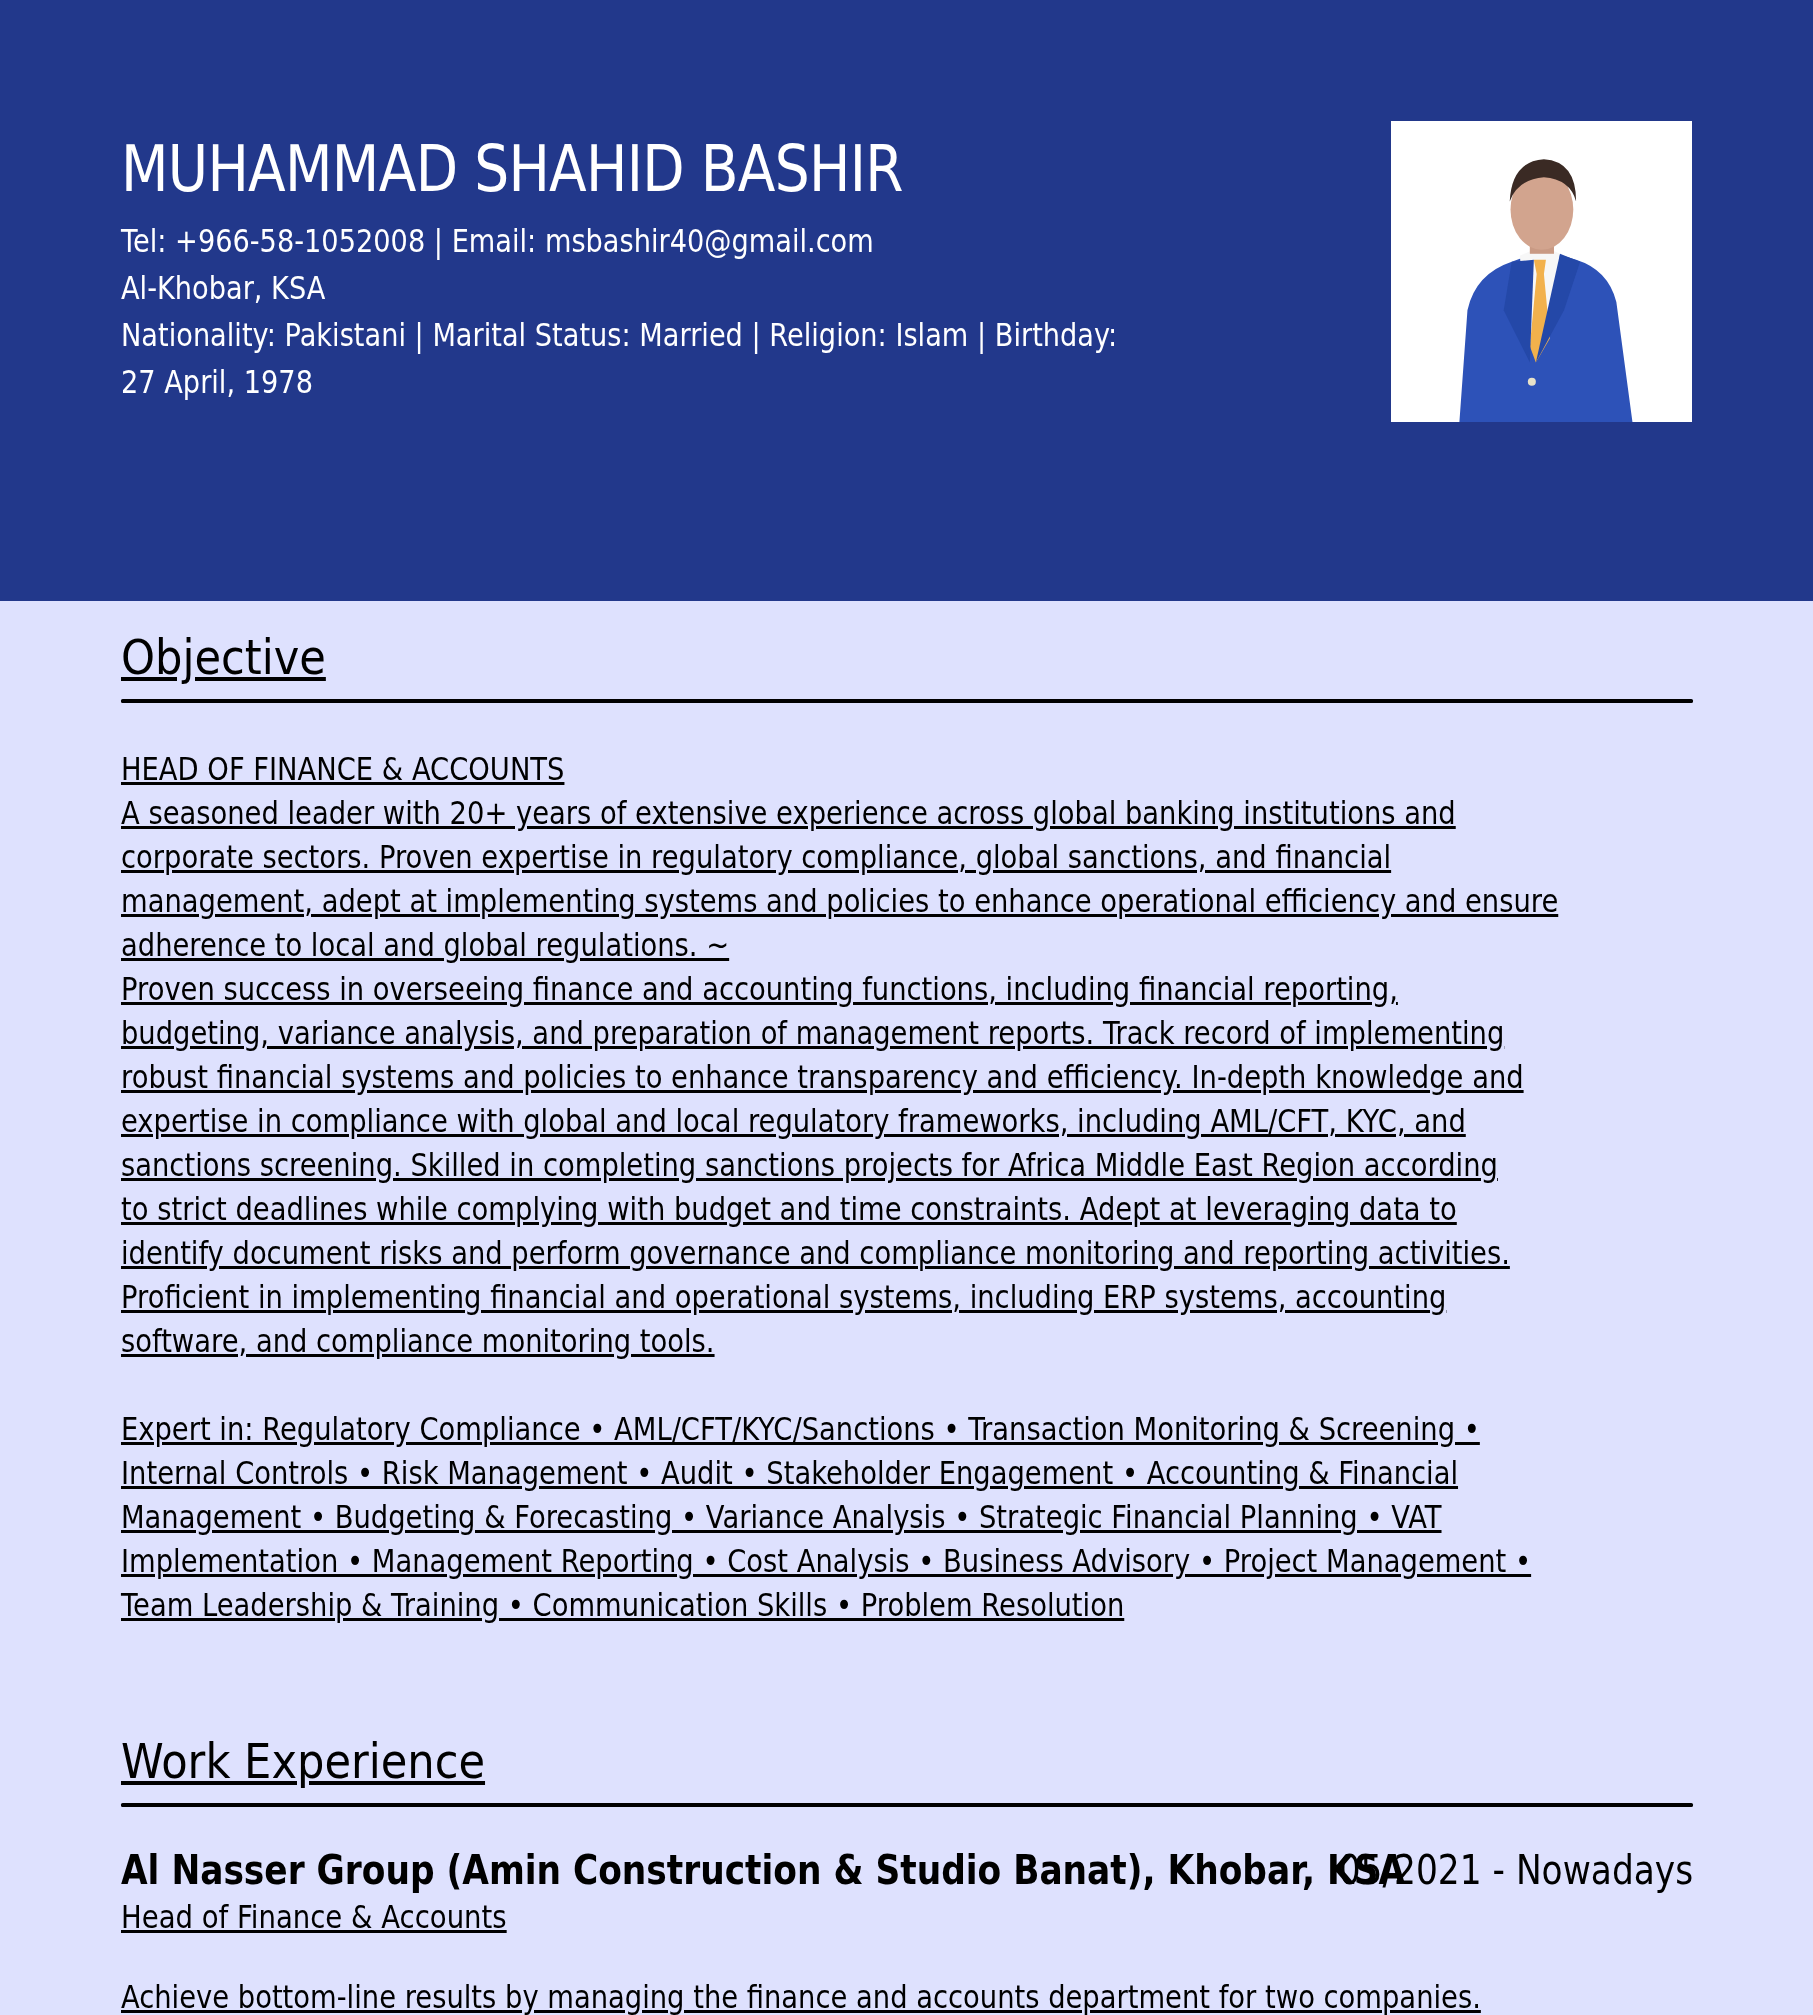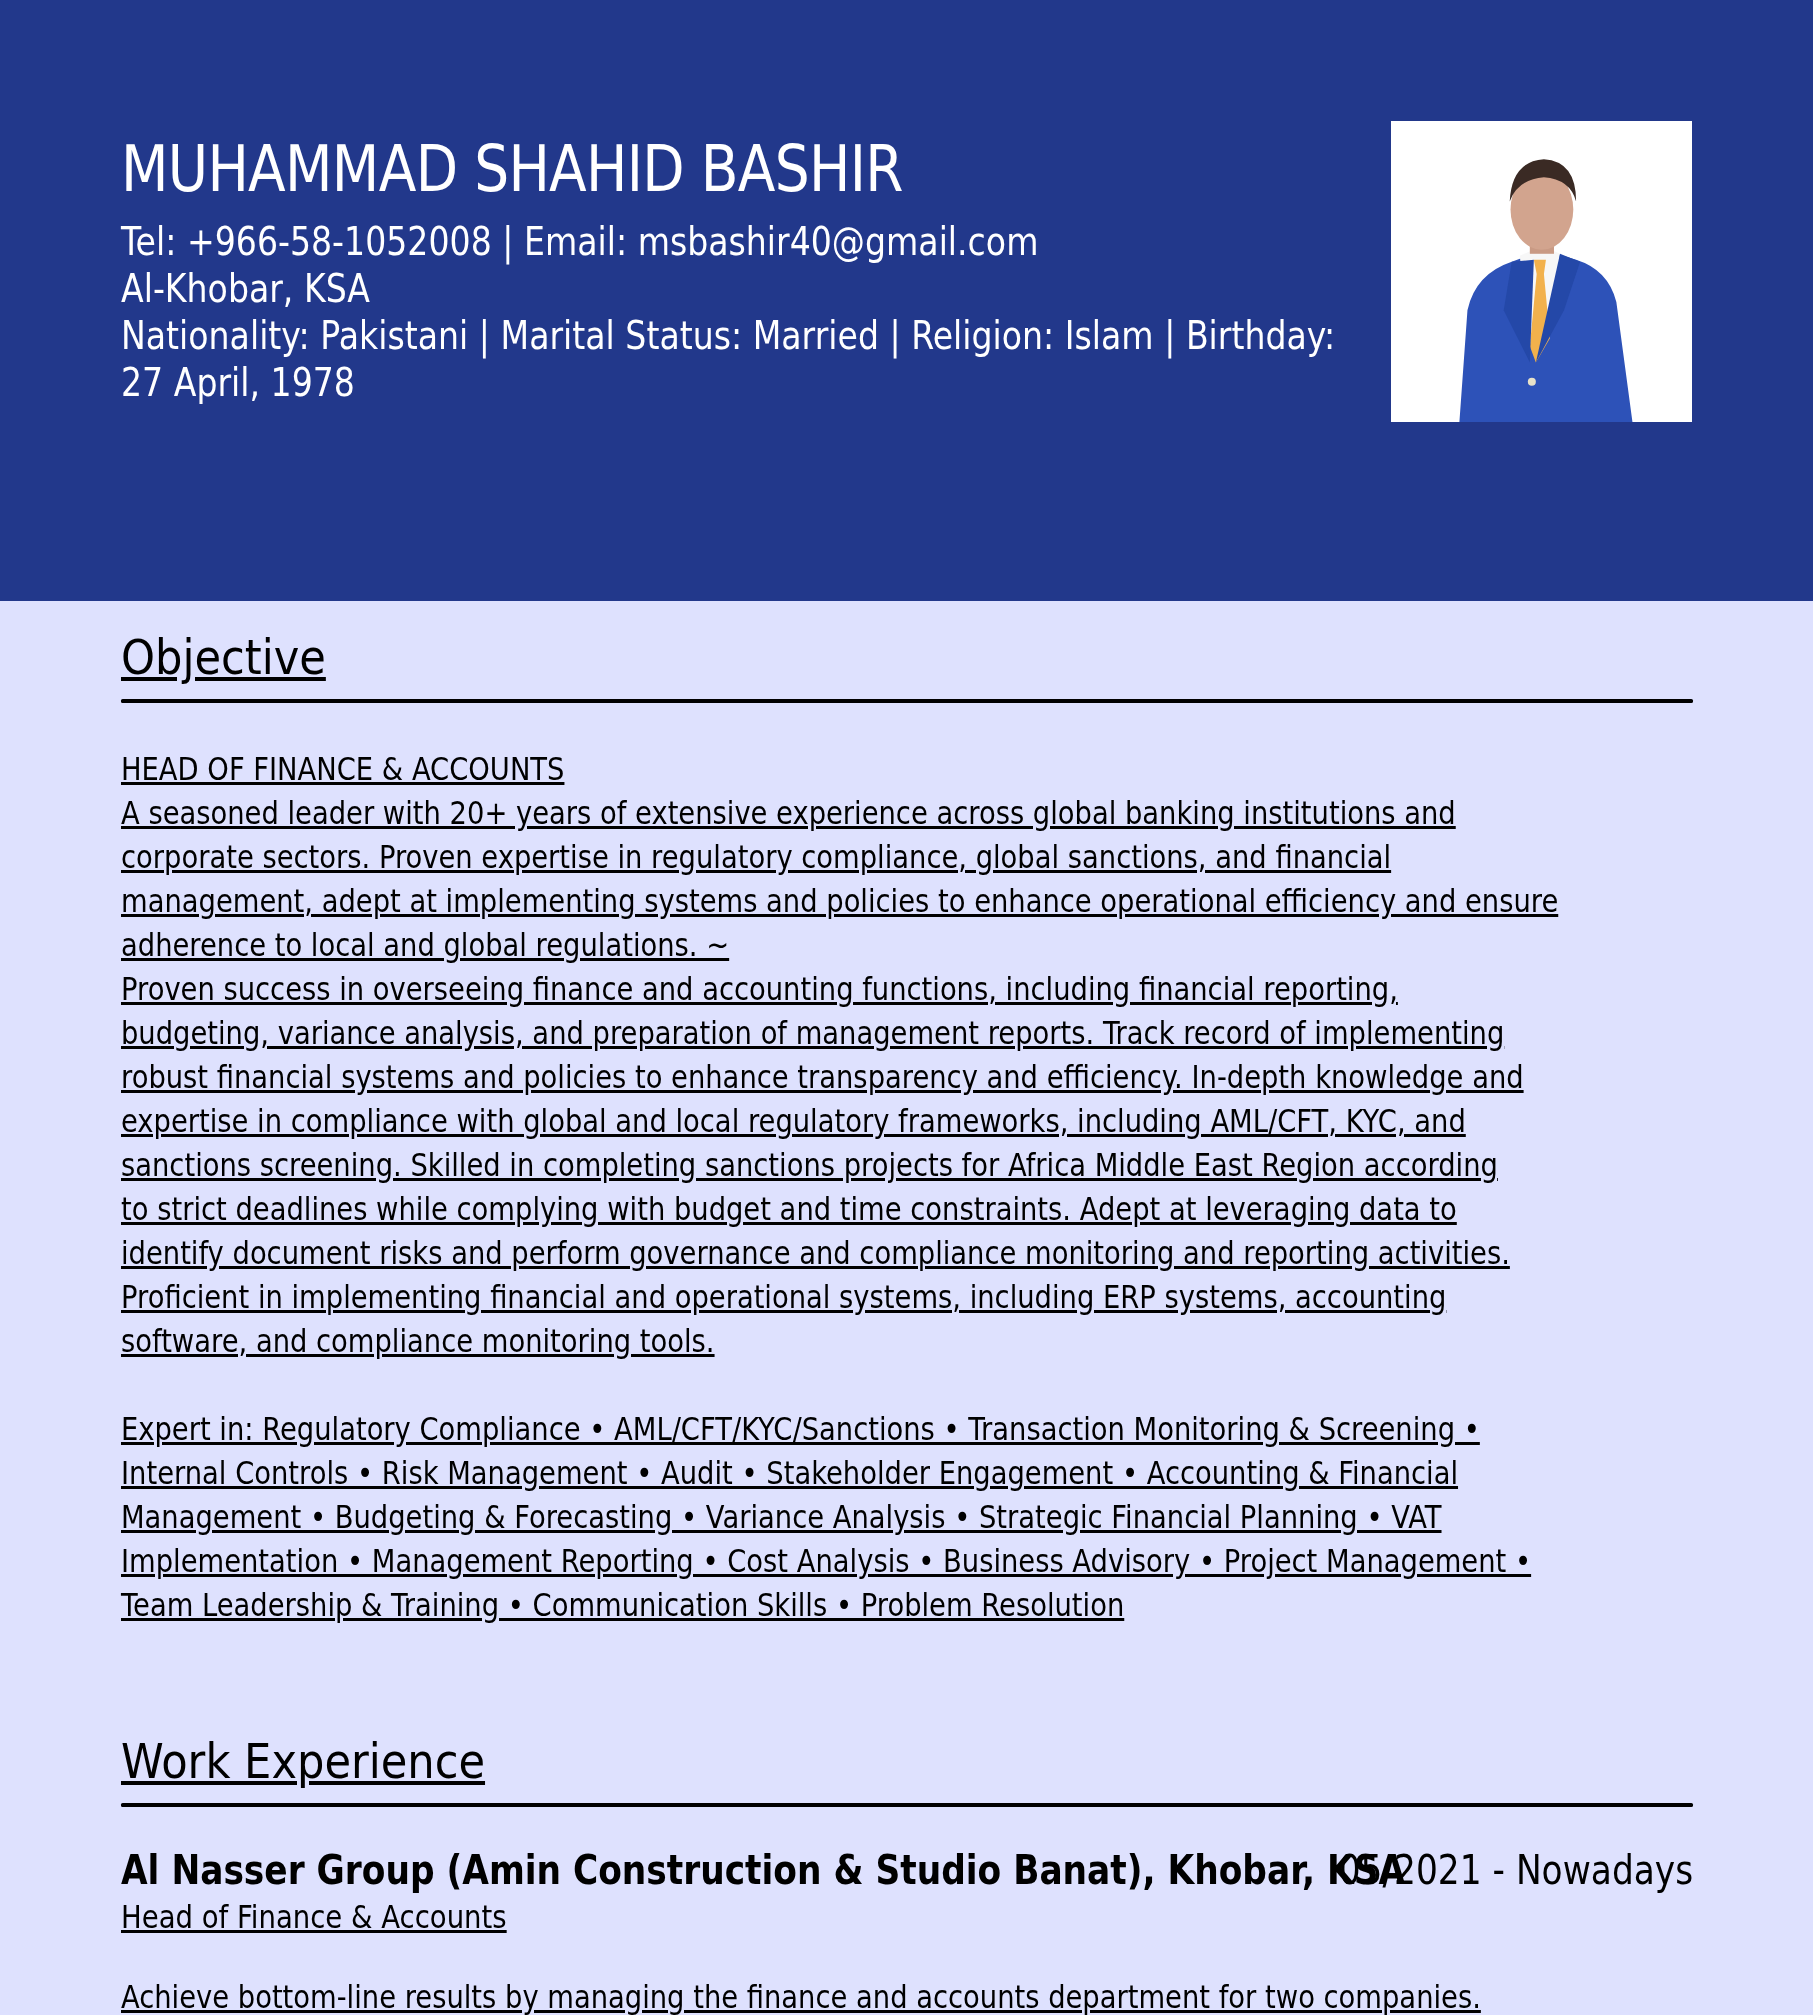--- a/index.html
+++ b/index.html
@@ -28,21 +28,21 @@
       letter-spacing: -0.8px;
       margin: 0;
       transform: scaleX(0.86);
       transform-origin: left top;
       white-space: nowrap;
     }
     .contact {
       position: absolute;
       left: 121px; top: 218px;
       width: 1290px;
-      font-size: 39px;
+      font-size: 32px;
       line-height: 47px;
     }
     .contact .line { display: block; white-space: nowrap; transform: scaleX(0.85); transform-origin: left top; }
     .photo {
       position: absolute;
       left: 1391px; top: 121px;
       width: 301px; height: 301px;
       background: #ffffff;
       overflow: hidden;
     }

